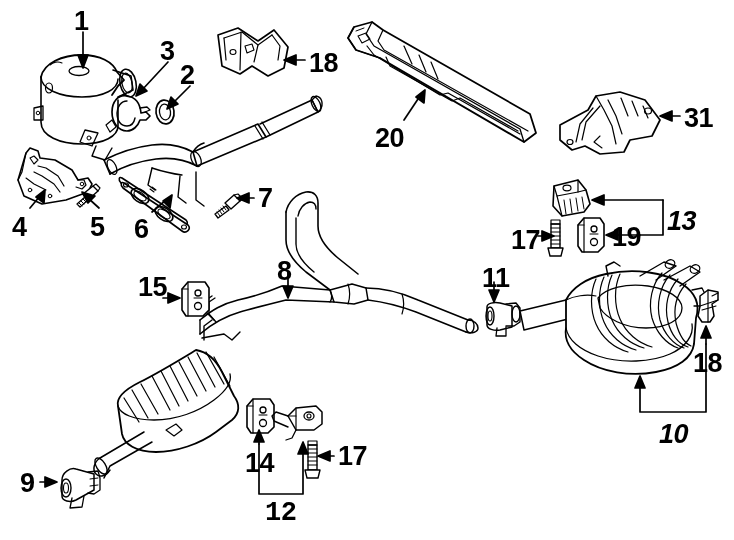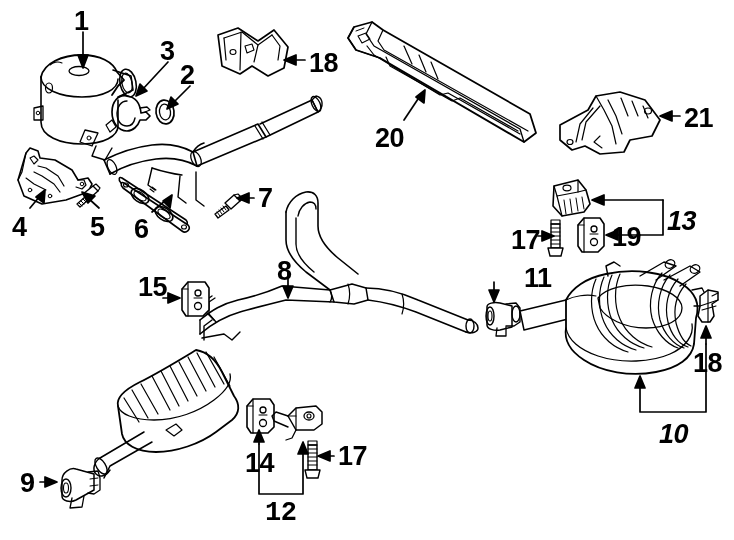--- a/index.html
+++ b/index.html
@@ -437,26 +437,26 @@
   <div class="callout-label" style="left:74px;  top:8px;">1</div>
   <div class="callout-label" style="left:180px; top:62px;">2</div>
   <div class="callout-label" style="left:160px; top:38px;">3</div>
   <div class="callout-label" style="left:12px;  top:214px;">4</div>
   <div class="callout-label" style="left:90px;  top:214px;">5</div>
   <div class="callout-label" style="left:134px; top:216px;">6</div>
   <div class="callout-label" style="left:258px; top:185px;">7</div>
   <div class="callout-label" style="left:277px; top:258px;">8</div>
   <div class="callout-label" style="left:20px;  top:470px;">9</div>
   <div class="callout-label" style="left:659px; top:421px;font-style:italic;">10</div>
-  <div class="callout-label" style="left:482px; top:265px;margin-left:42px;">11</div>
+  <div class="callout-label" style="left:482px; top:265px;">11</div>
   <div class="callout-label" style="left:265px; top:500px;font-family:Liberation Mono, monospace;">12</div>
   <div class="callout-label" style="left:667px; top:208px;font-style:italic;">13</div>
   <div class="callout-label" style="left:245px; top:450px;text-align:right;">14</div>
   <div class="callout-label" style="left:138px; top:274px;">15</div>
   <div class="callout-label" style="left:612px; top:224px;">19</div>
   <div class="callout-label" style="left:511px; top:227px;">17</div>
   <div class="callout-label" style="left:338px; top:443px;">17</div>
   <div class="callout-label" style="left:693px; top:350px;">18</div>
   <div class="callout-label" style="left:309px; top:50px;">18</div>
   <div class="callout-label" style="left:375px; top:125px;text-align:center;">20</div>
-  <div class="callout-label" style="left:684px; top:105px;">21</div>
+  <div class="callout-label" style="left:684px; top:105px;">31</div>
 
 </div>
 
 </body></html>

